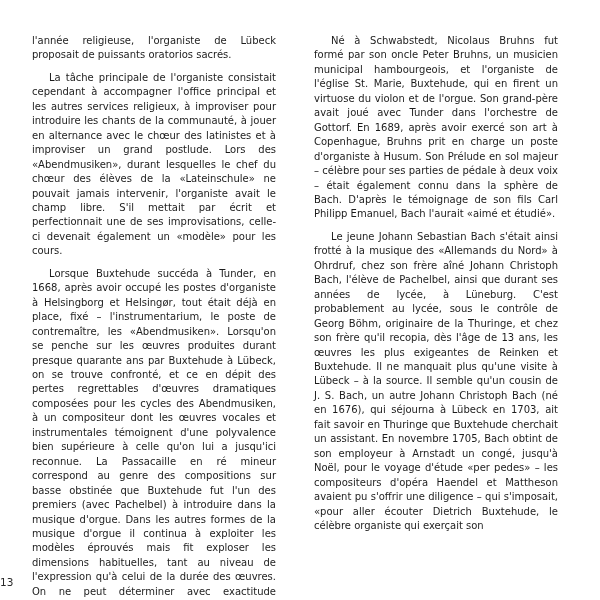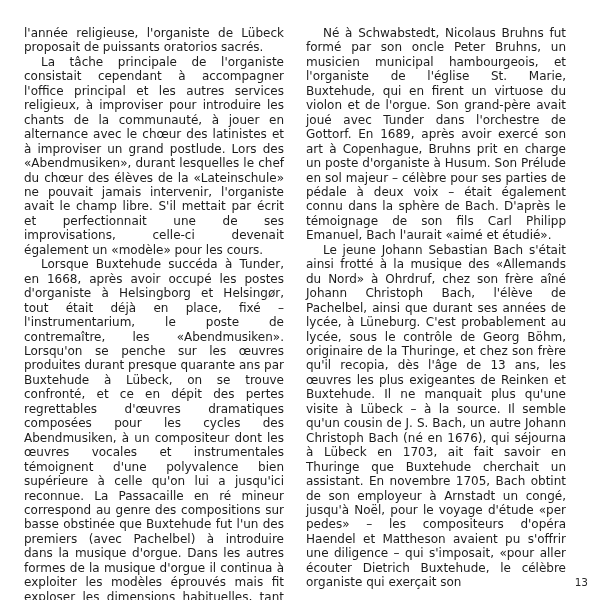--- a/index.html
+++ b/index.html
@@ -25,37 +25,37 @@
     display: flex;
     flex-direction: row;
     gap: 22px;
     height: 536px;
   }
   .col {
     width: 260px;
     flex: 0 0 260px;
   }
   p.para {
-    margin: 0;
-    font-size: 12px;
+    margin: 8px;
+    font-size: 10px;
     line-height: 14.45px;
     text-align: justify;
     text-justify: inter-word;
     hyphens: manual;
     color: #1c1c1c;
   }
   p.indent {
     text-indent: 17px;
   }
   .folio {
     position: absolute;
     left: 0;
     right: 12px;
     bottom: 12px;
-    text-align: right;
+    text-align: left;
     font-size: 10.5px;
     color: #2a2a2a;
   }
 </style>
 </head>
 <body>
 
 <div class="page">
   <div class="columns">
 

